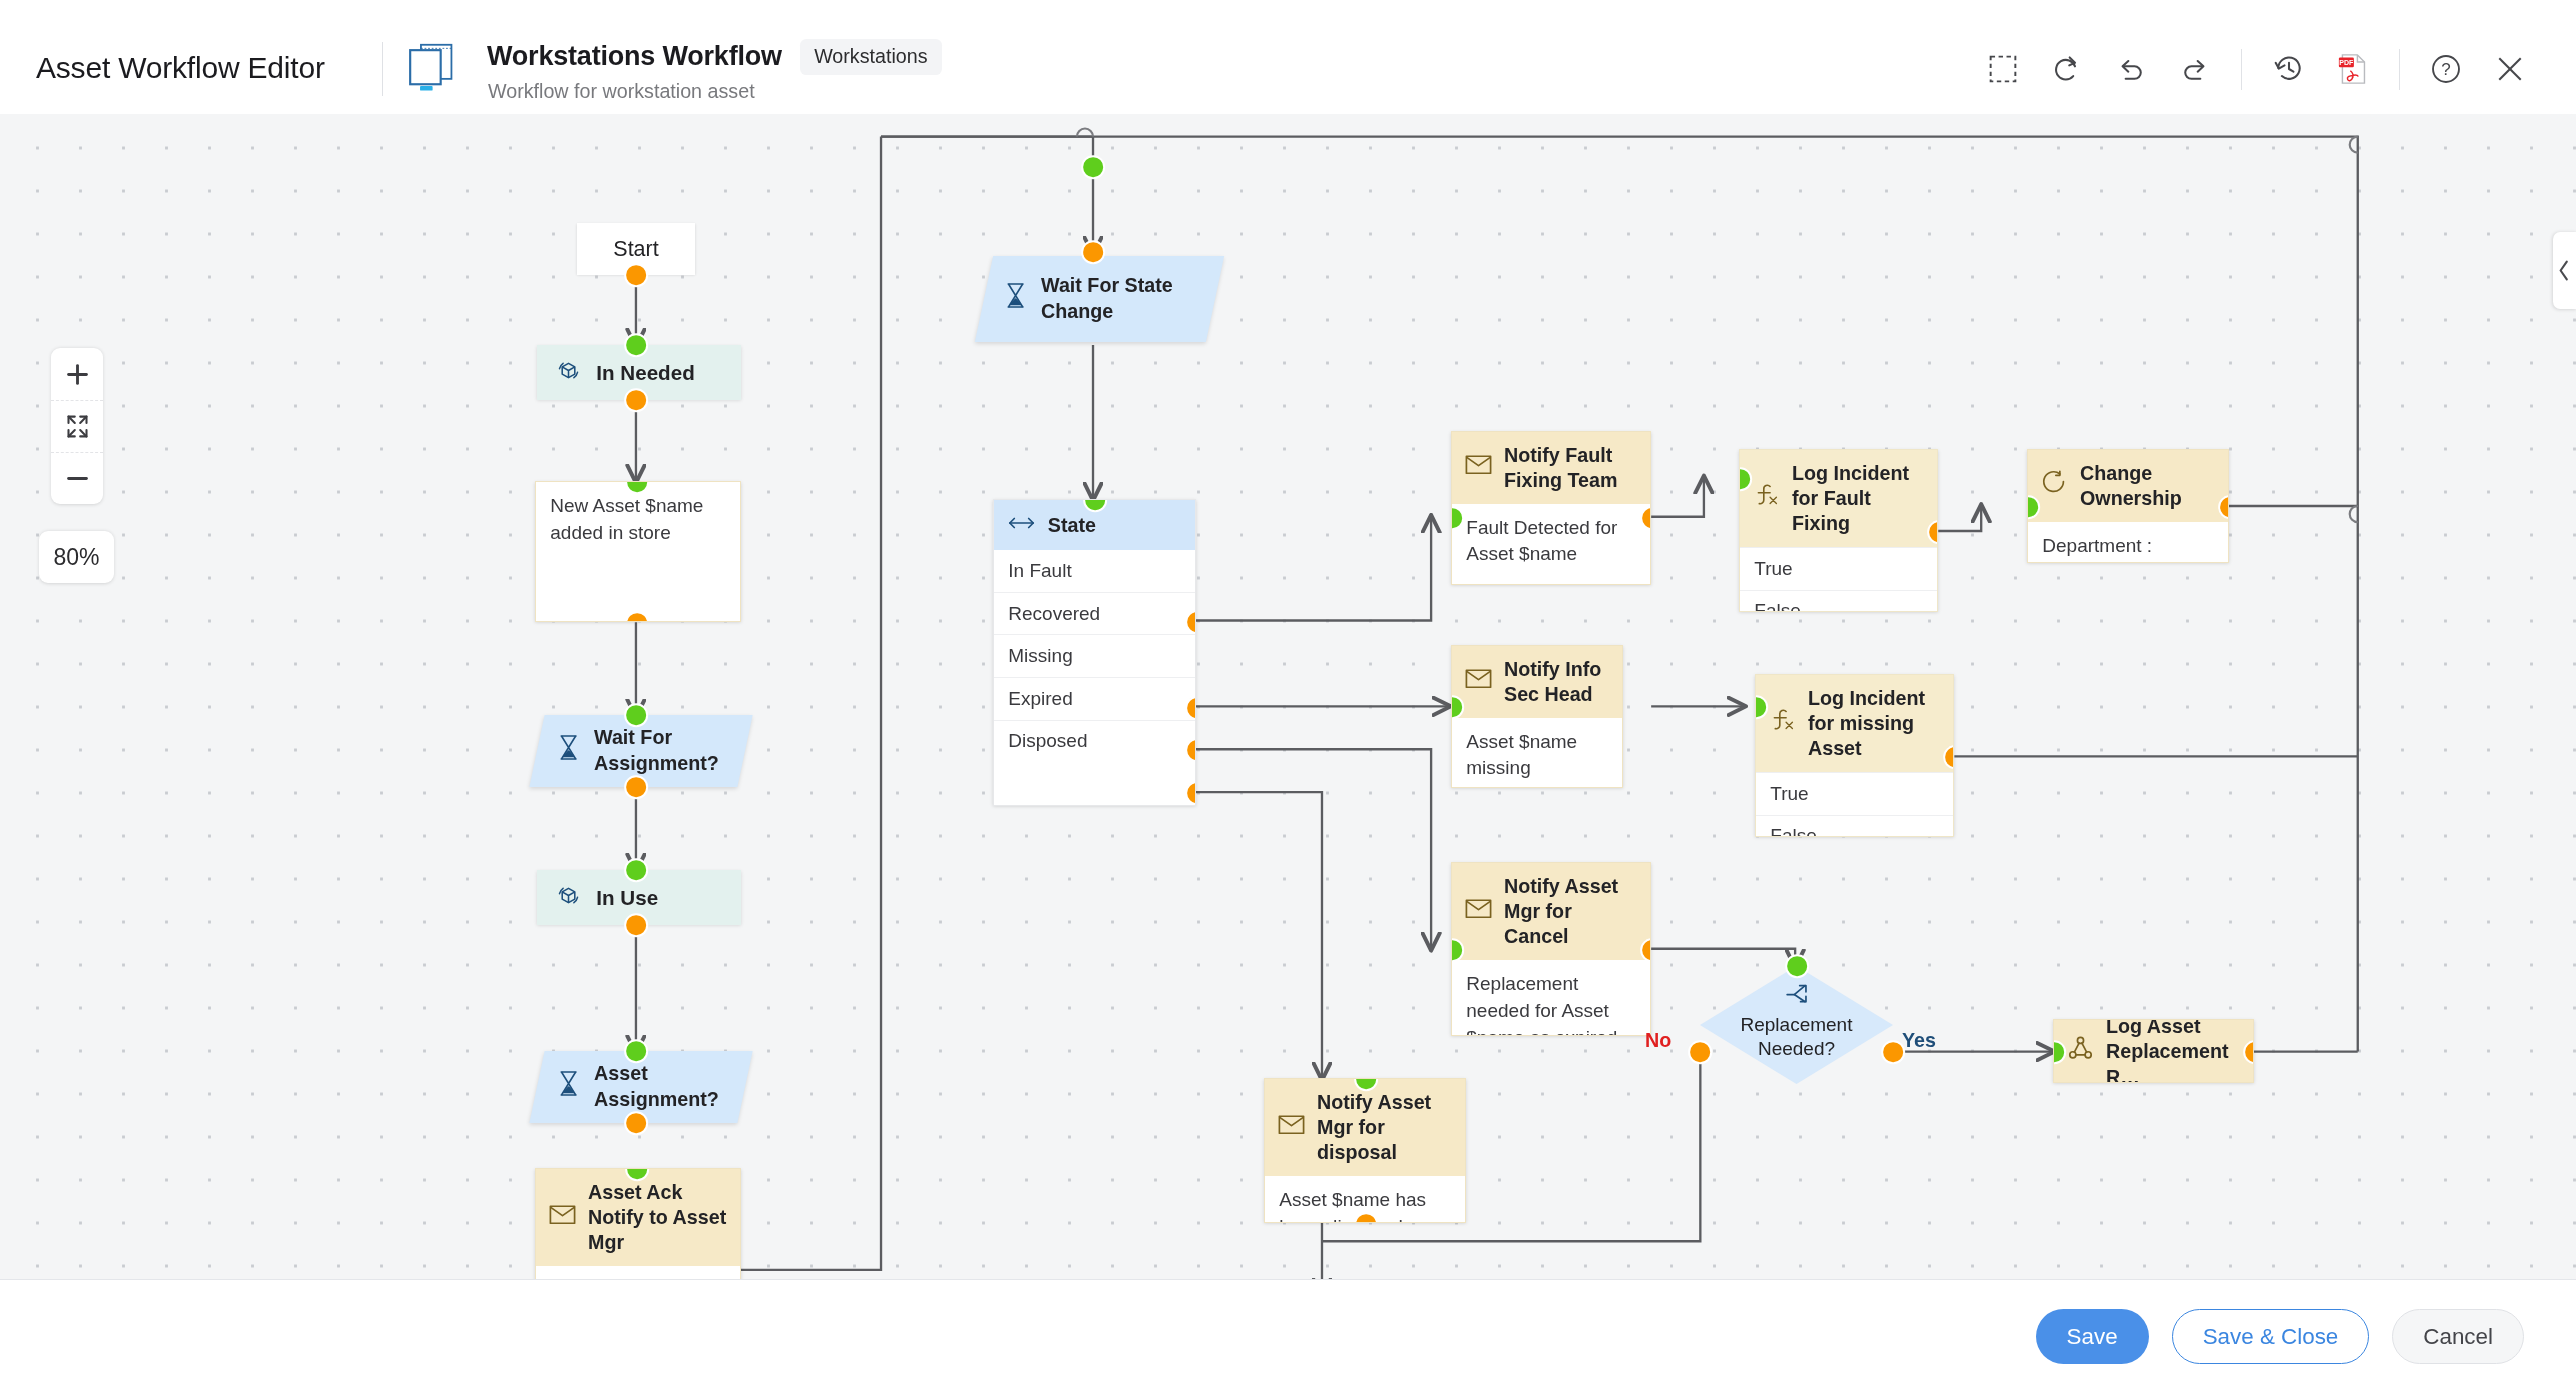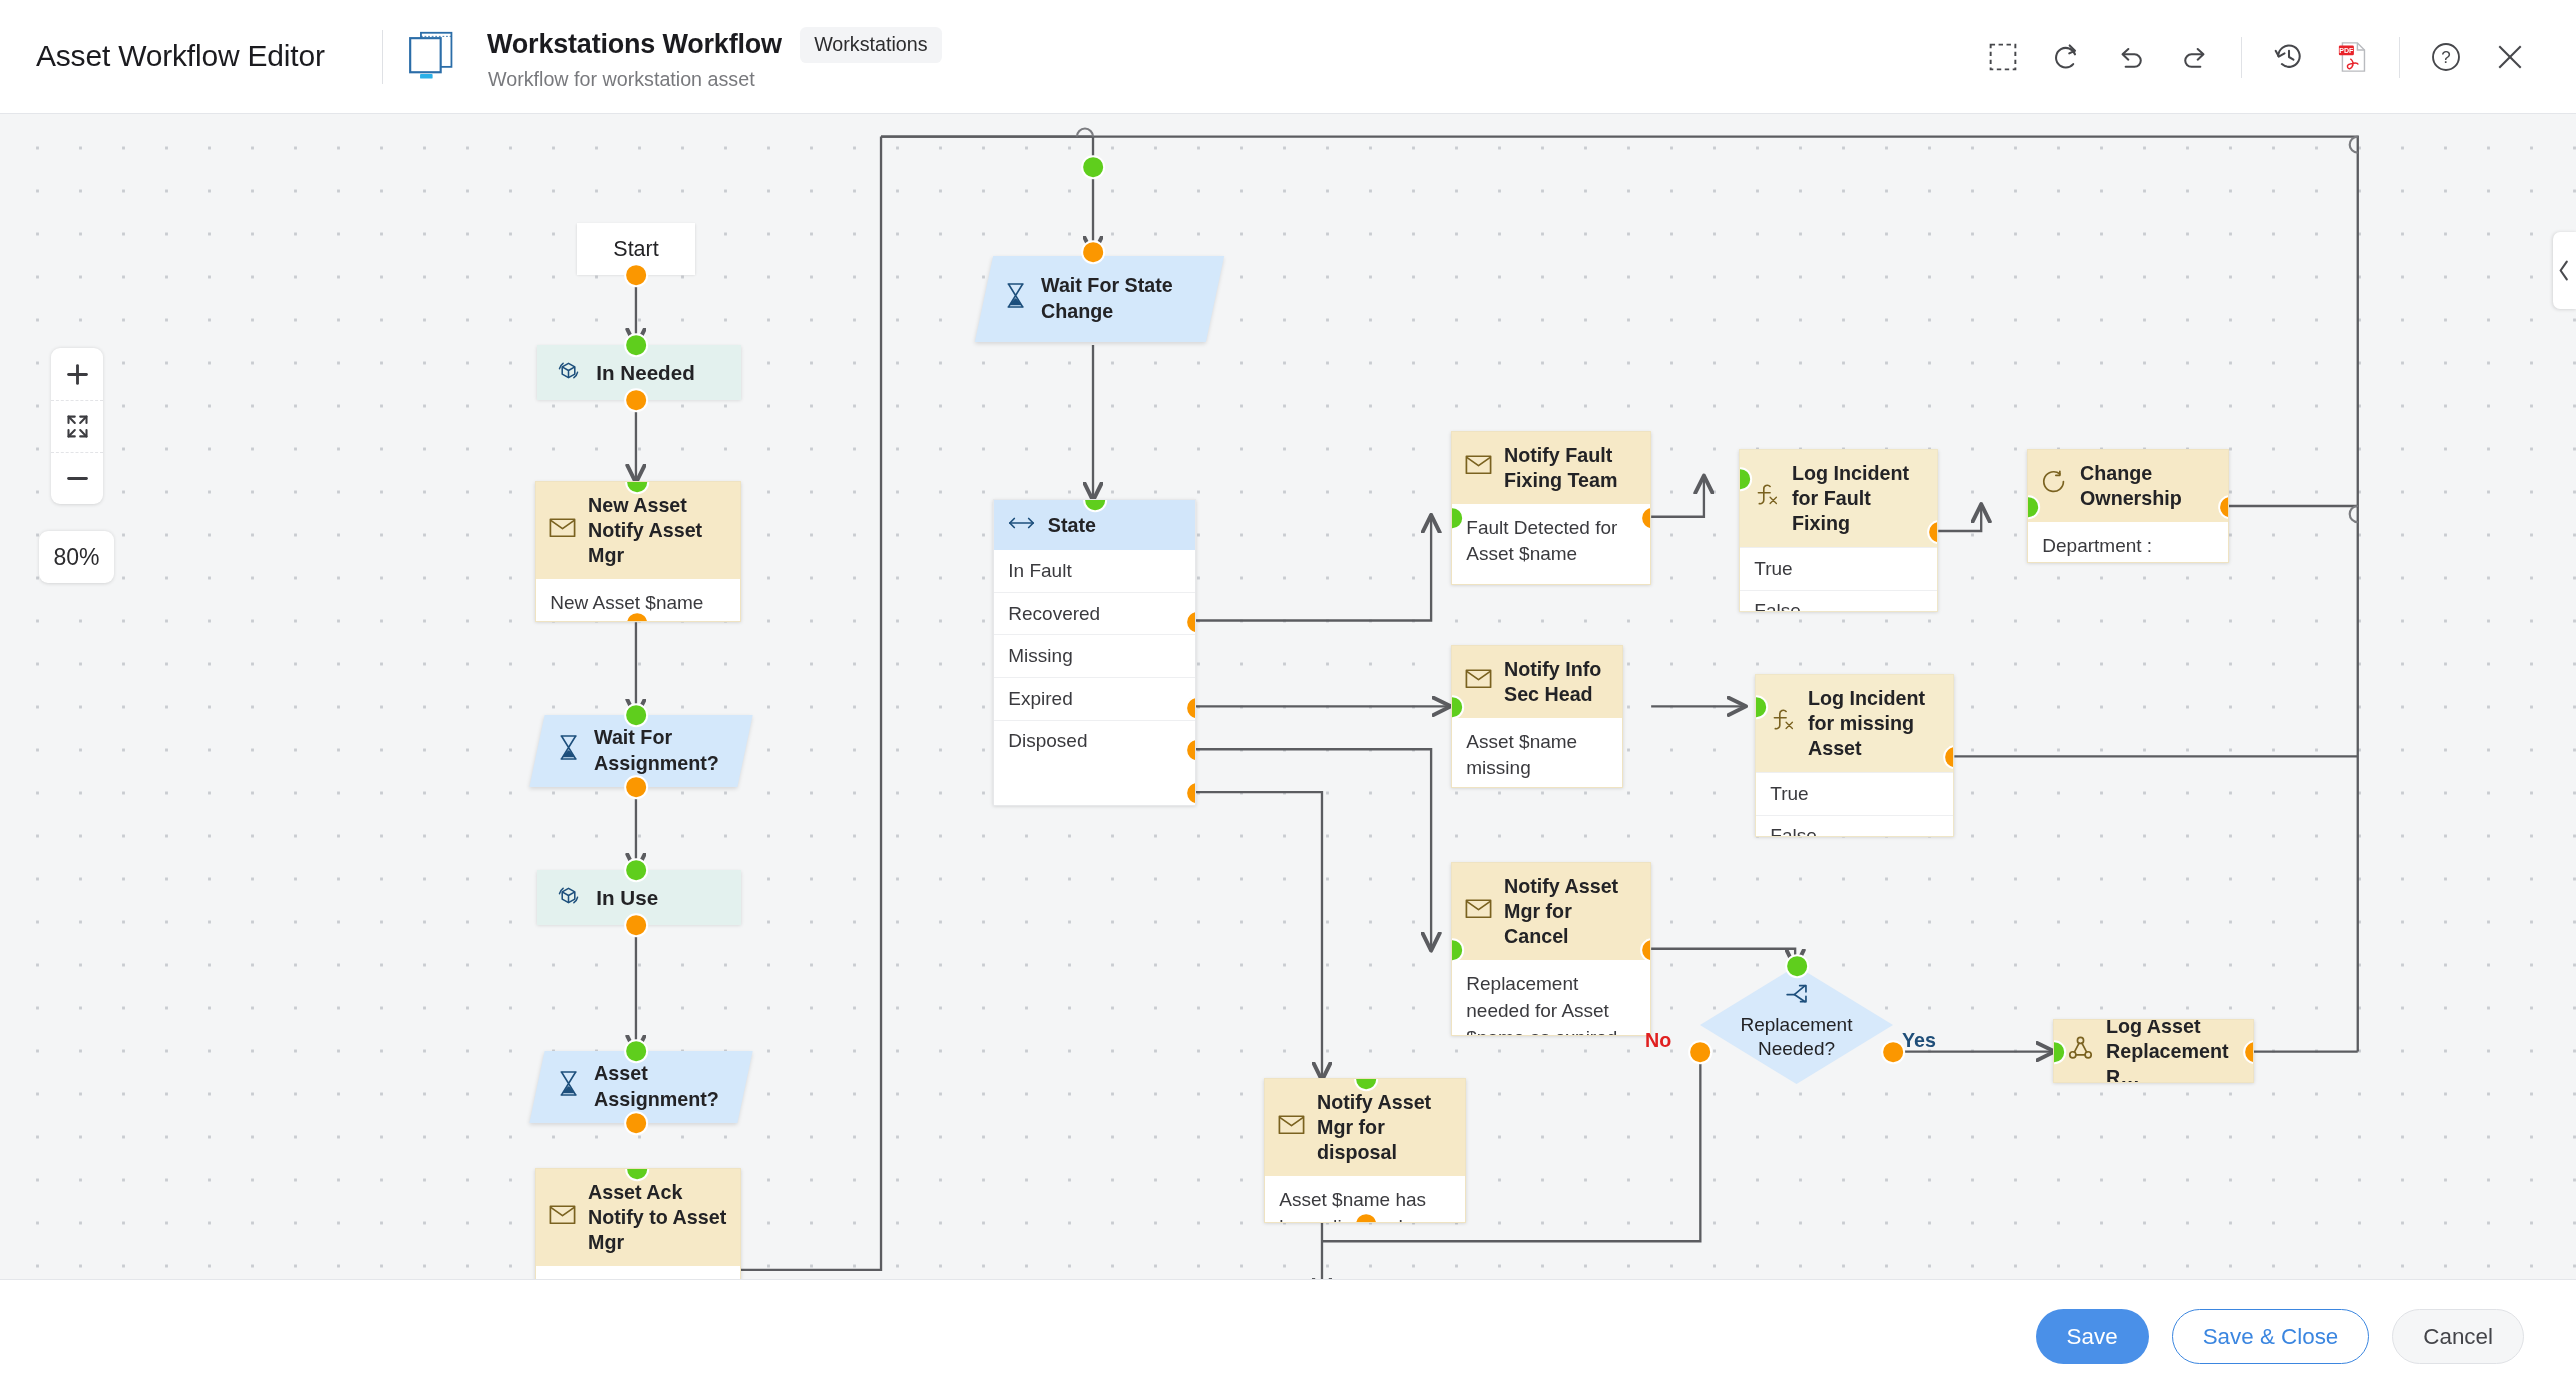--- a/index.html
+++ b/index.html
@@ -6,21 +6,21 @@
   * { box-sizing: border-box; margin: 0; padding: 0; }
   html, body {
     width: 2576px; height: 1394px;
     font-family: "Liberation Sans", sans-serif;
     background: #ffffff;
     overflow: hidden;
   }
 
   
   .header {
-    position: absolute; left: 0; top: 0;
+    position: absolute; left: 0; top: 12px;
     width: 2576px; height: 114px;
     background: #ffffff;
     border-bottom: 0.9px solid #e4e6ea;
     display: flex; align-items: center;
   }
   .app-title {
     position: absolute; left: 36px; top: 39px;
     font-size: 30px; color: #1b1b1f; font-weight: 400;
     letter-spacing: -0.2px;
   }
@@ -399,29 +399,20 @@
         <path d="M5 13 a10 10 0 0 1 4 -6" stroke-linecap="round"></path>
         <path d="M25 17 a10 10 0 0 1 -4 6" stroke-linecap="round"></path>
       </svg>
     </span>
     <span>In Needed</span>
     <div class="port in" style="left:99px; top:0;"></div>
     <div class="port out" style="left:99px; top:55px;"></div>
   </div>
 
   <div class="node node-card node-mail" style="left:535px; top:367px; width:206px; height:141px;">
-    <div class="card-head mail">
-      <span>
-        <svg width="27" height="21.5" viewBox="0 0 30 24" fill="none" stroke="#7a6220" stroke-width="1.9" stroke-linejoin="round">
-            <rect x="1.5" y="2.5" width="27" height="19"></rect>
-            <path d="M1.5 3.5 L15 13 L28.5 3.5"></path>
-          </svg>
-      </span>
-      <span>New Asset Notify Asset Mgr</span>
-    </div>
     <div class="card-body">New  Asset $name added in store</div>
     <div class="port in" style="left:101px; top:0;"></div>
     <div class="port out" style="left:101px; top:141px;"></div>
   </div>
 
   <div class="node" style="left:537px; top:601px; width:208px; height:72px;">
     <div class="node-wait" style="width:208px; height:72px;">
       <div class="wait-inner">
         <span>
           <svg width="23" height="27" viewBox="0 0 26 30" fill="none" stroke="#1d4f7c" stroke-width="1.8" stroke-linejoin="round">

